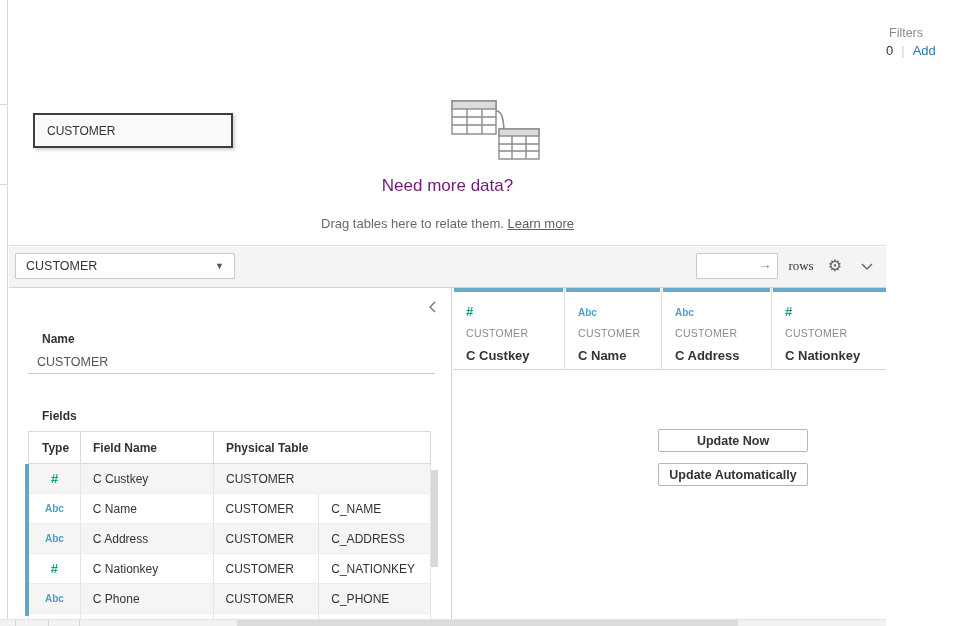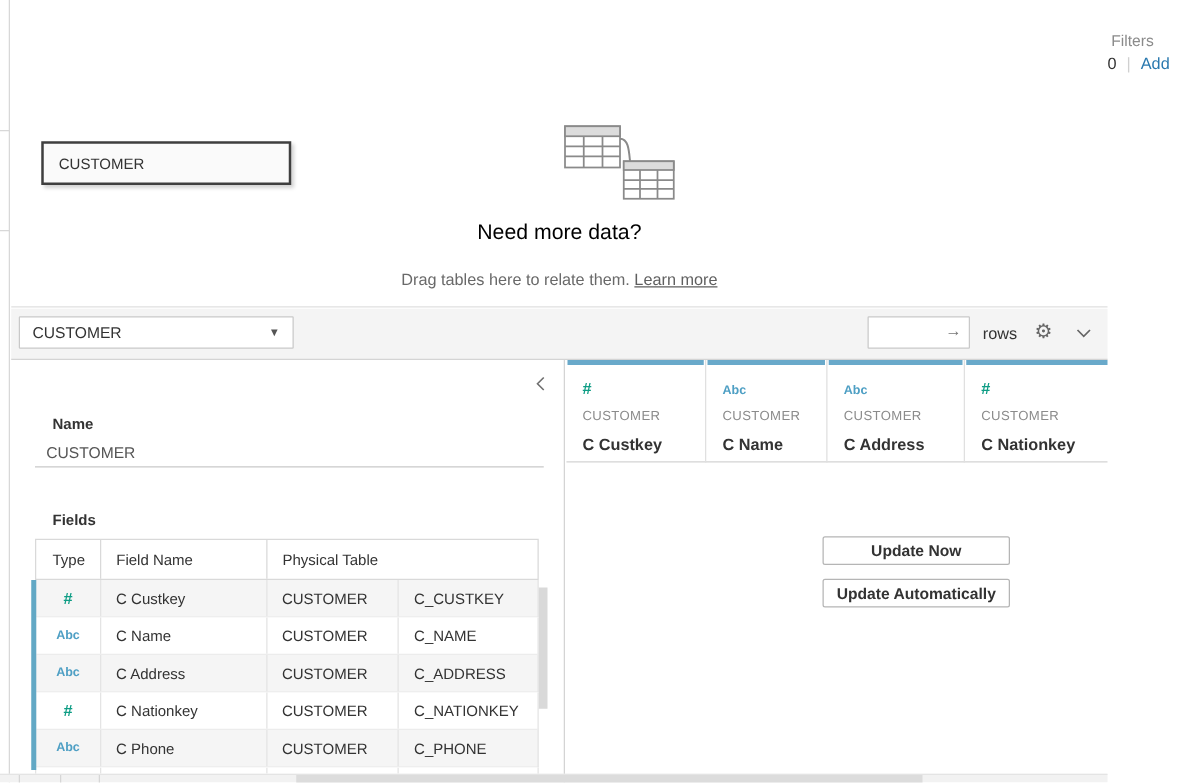--- a/index.html
+++ b/index.html
@@ -26,46 +26,46 @@
   .radio-opt + .radio-opt { margin-left:50px; }
   .filters-row { position:absolute; left:886px; top:43px; display:flex; align-items:center; font-size:13px; }
   .filters-count { color:#333; }
   .filters-div { color:#d0d0d0; margin:0 8px; }
   .filters-add { color:#2a79af; cursor:pointer; }
 
   
   .canvas { position:absolute; left:9px; top:0; right:0; height:246px; background:#fff; border-bottom:1px solid #e0e0e0; }
   .chip { position:absolute; left:24px; top:113px; width:200px; height:35px; background:#fafafa; border:2px solid #3f3f3f; box-shadow:2px 2px 3px rgba(0,0,0,.18); display:flex; align-items:center; padding-left:12px; font-size:12px; color:#333; cursor:pointer; }
   .illus { position:absolute; left:428px; top:95px; }
-  .empty-title { position:absolute; left:0; right:0; top:176px; text-align:center; font-size:17px; color:#000000; }
+  .empty-title { position:absolute; left:0; right:0; top:176px; text-align:center; font-size:17px; color:#701a75; }
   .empty-hint { position:absolute; left:0; right:0; top:216px; text-align:center; font-size:13px; color:#696969; }
   .empty-hint a { color:#5f5f5f; text-decoration:underline; cursor:pointer; }
 
   
   .toolbar { position:absolute; left:9px; right:0; top:247px; height:41px; background:#f4f4f4; border-bottom:1px solid #d4d4d4; }
   .tbl-select { position:absolute; left:6px; top:6px; width:220px; height:26px; background:#fff; border:1px solid #c9c9c9; border-radius:1px; display:flex; align-items:center; padding:0 10px; font-size:12.5px; color:#333; cursor:pointer; }
   .tbl-select .caret { margin-left:auto; font-size:9px; color:#555; }
   .rows-group { position:absolute; right:12px; top:6px; display:flex; align-items:center; }
   .rows-input-wrap { position:relative; width:82px; height:26px; }
   .rows-input { width:82px; height:26px; border:1px solid #c9c9c9; border-radius:1px; background:#fff; padding:0 22px 0 8px; font-size:12px; color:#333; font-family:inherit; }
   .rows-arrow { position:absolute; right:7px; top:4px; font-size:13px; color:#777; cursor:pointer; }
-  .rows-label { font-size:13px; color:#333; margin:0 14px 0 10px; }
+  .rows-label { font-size:13px; color:#333; margin:0 14px 0 10px;font-family:Liberation Serif, serif; }
   .gear { font-size:16px; color:#666; cursor:pointer; margin-right:18px; line-height:1; }
   .tb-chev { cursor:pointer; display:flex; align-items:center; }
 
   
   .panel { position:absolute; left:9px; top:288px; width:443px; bottom:0; background:#fff; border-right:1px solid #d4d4d4; }
   .collapse { position:absolute; right:14px; top:12px; cursor:pointer; }
   .fld-label { position:absolute; left:33px; font-size:12px; font-weight:bold; color:#333; }
   .name-label { top:44px; }
   .name-input { position:absolute; left:19px; top:62px; width:407px; height:24px; border:none; border-bottom:1px solid #c9c9c9; font-size:12.5px; color:#555; padding-left:9px; background:transparent; font-family:inherit; }
   .fields-label { top:121px; }
 
   .ftable { position:absolute; left:19px; top:143px; width:403px; font-size:12px; color:#333; }
-  .ft-hrow { display:flex; height:33px; border:1px solid #d9d9d9; background:#fff; font-weight:normal; }
+  .ft-hrow { display:flex; height:33px; border:1px solid #d9d9d9; background:#fff; font-weight:bold; }
   .ft-hcell { display:flex; align-items:center; padding-left:12px; border-right:1px solid #d9d9d9; overflow:hidden; white-space:nowrap; }
   .ft-hcell:last-child { border-right:none; }
   .ft-row { display:flex; height:30px; border-left:1px solid #e4e4e4; border-right:1px solid #e4e4e4; border-bottom:1px solid #ececec; background:#fff; cursor:pointer; }
   .ft-row.alt { background:#f5f5f5; }
   .ft-cell { display:flex; align-items:center; padding-left:12px; border-right:1px solid #e4e4e4; overflow:hidden; white-space:nowrap; }
   .ft-cell:last-child { border-right:none; }
   .c-type { width:52px; justify-content:center; padding-left:0; }
   .c-fname { width:133px; }
   .c-ptable { width:106px; }
   .c-rfield { width:111px; }
@@ -205,21 +205,20 @@
         <div class="ft-hcell c-fname">Field Name</div>
         <div class="ft-hcell c-ptable">Physical Table</div>
       </div>
 
       <div class="ft-row alt">
         <div class="ft-cell c-type">
             <span class="type-glyph glyph-num">#</span>
           </div>
         <div class="ft-cell c-fname">C Custkey</div>
         <div class="ft-cell c-ptable">CUSTOMER</div>
-        <div class="ft-cell c-rfield">C_CUSTKEY</div>
       </div>
       <div class="ft-row">
         <div class="ft-cell c-type">
             <span class="type-glyph glyph-str">Abc</span>
           </div>
         <div class="ft-cell c-fname">C Name</div>
         <div class="ft-cell c-ptable">CUSTOMER</div>
         <div class="ft-cell c-rfield">C_NAME</div>
       </div>
       <div class="ft-row alt">

